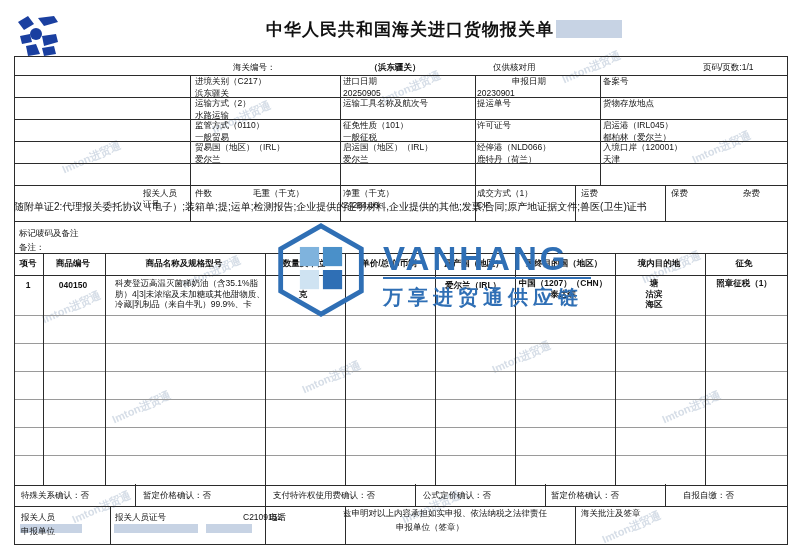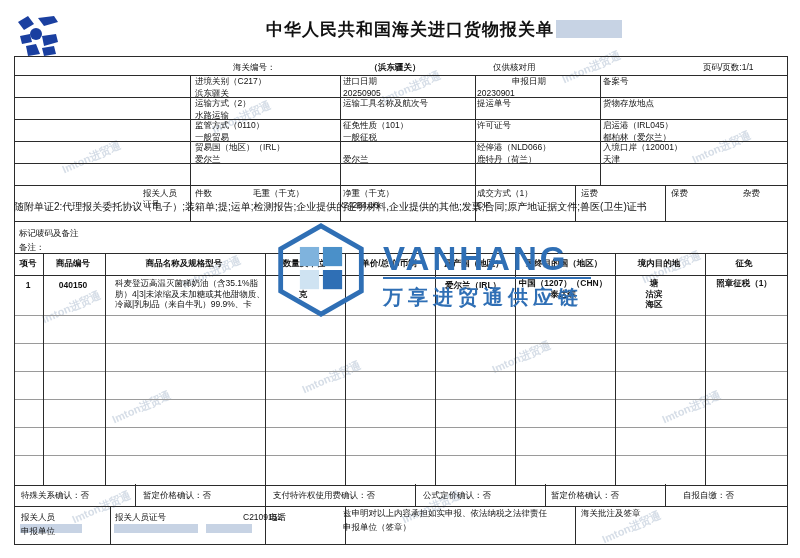--- a/index.html
+++ b/index.html
@@ -189,20 +189,21 @@
   <div class="cell val" style="left:340px;top:130px;width:120px;">一般征税</div>
 
   <div class="cell lbl" style="left:474px;top:118px;width:110px;">许可证号</div>
 
   <div class="cell lbl" style="left:600px;top:118px;width:150px;">启运港（IRL045）</div>
   <div class="cell lbl" style="left:192px;top:140px;width:140px;">贸易国（地区）（IRL）</div>
 
   <div class="cell val" style="left:600px;top:130px;width:150px;">都柏林（爱尔兰）</div>
   <div class="cell val" style="left:192px;top:152px;width:140px;">爱尔兰</div>
 
+  <div class="cell lbl" style="left:340px;top:140px;width:130px;">启运国（地区）（IRL）</div>
   <div class="cell val" style="left:340px;top:152px;width:130px;">爱尔兰</div>
 
   <div class="cell lbl" style="left:474px;top:140px;width:120px;">经停港（NLD066）</div>
   <div class="cell val" style="left:474px;top:152px;width:120px;">鹿特丹（荷兰）</div>
 
   <div class="cell lbl" style="left:600px;top:140px;width:140px;">入境口岸（120001）</div>
   <div class="cell val" style="left:600px;top:152px;width:140px;">天津</div>
 
   <div class="cell lbl" style="left:192px;top:186px;width:60px;">件数</div>
   <div class="cell lbl" style="left:250px;top:186px;width:80px;">毛重（千克）</div>
@@ -281,16 +282,16 @@
   <div class="cell lbl" style="left:112px;top:510px;width:100px;">报关人员证号</div>
   <div class="cell val" style="left:192px;top:510px;width:60px;margin-left:48px;">C2109152</div>
   <div class="rd" style="position:absolute;left:114px;top:524px;width:84px;height:9px;"></div>
   <div class="rd" style="position:absolute;left:206px;top:524px;width:46px;height:9px;"></div>
 
   <div class="cell lbl" style="left:266px;top:510px;width:50px;">电话</div>
 
   <div class="cell lbl" style="left:18px;top:524px;width:70px;">申报单位</div>
 
   <div class="cell lbl" style="left:340px;top:506px;width:220px;">兹申明对以上内容承担如实申报、依法纳税之法律责任</div>
-  <div class="cell lbl" style="left:340px;top:520px;width:180px;">申报单位（签章）</div>
+  <div class="cell lbl" style="left:340px;top:520px;width:180px;text-align:center;">申报单位（签章）</div>
   <div class="cell lbl" style="left:578px;top:506px;width:160px;">海关批注及签章</div>
 
 </div>
 
 </body></html>

